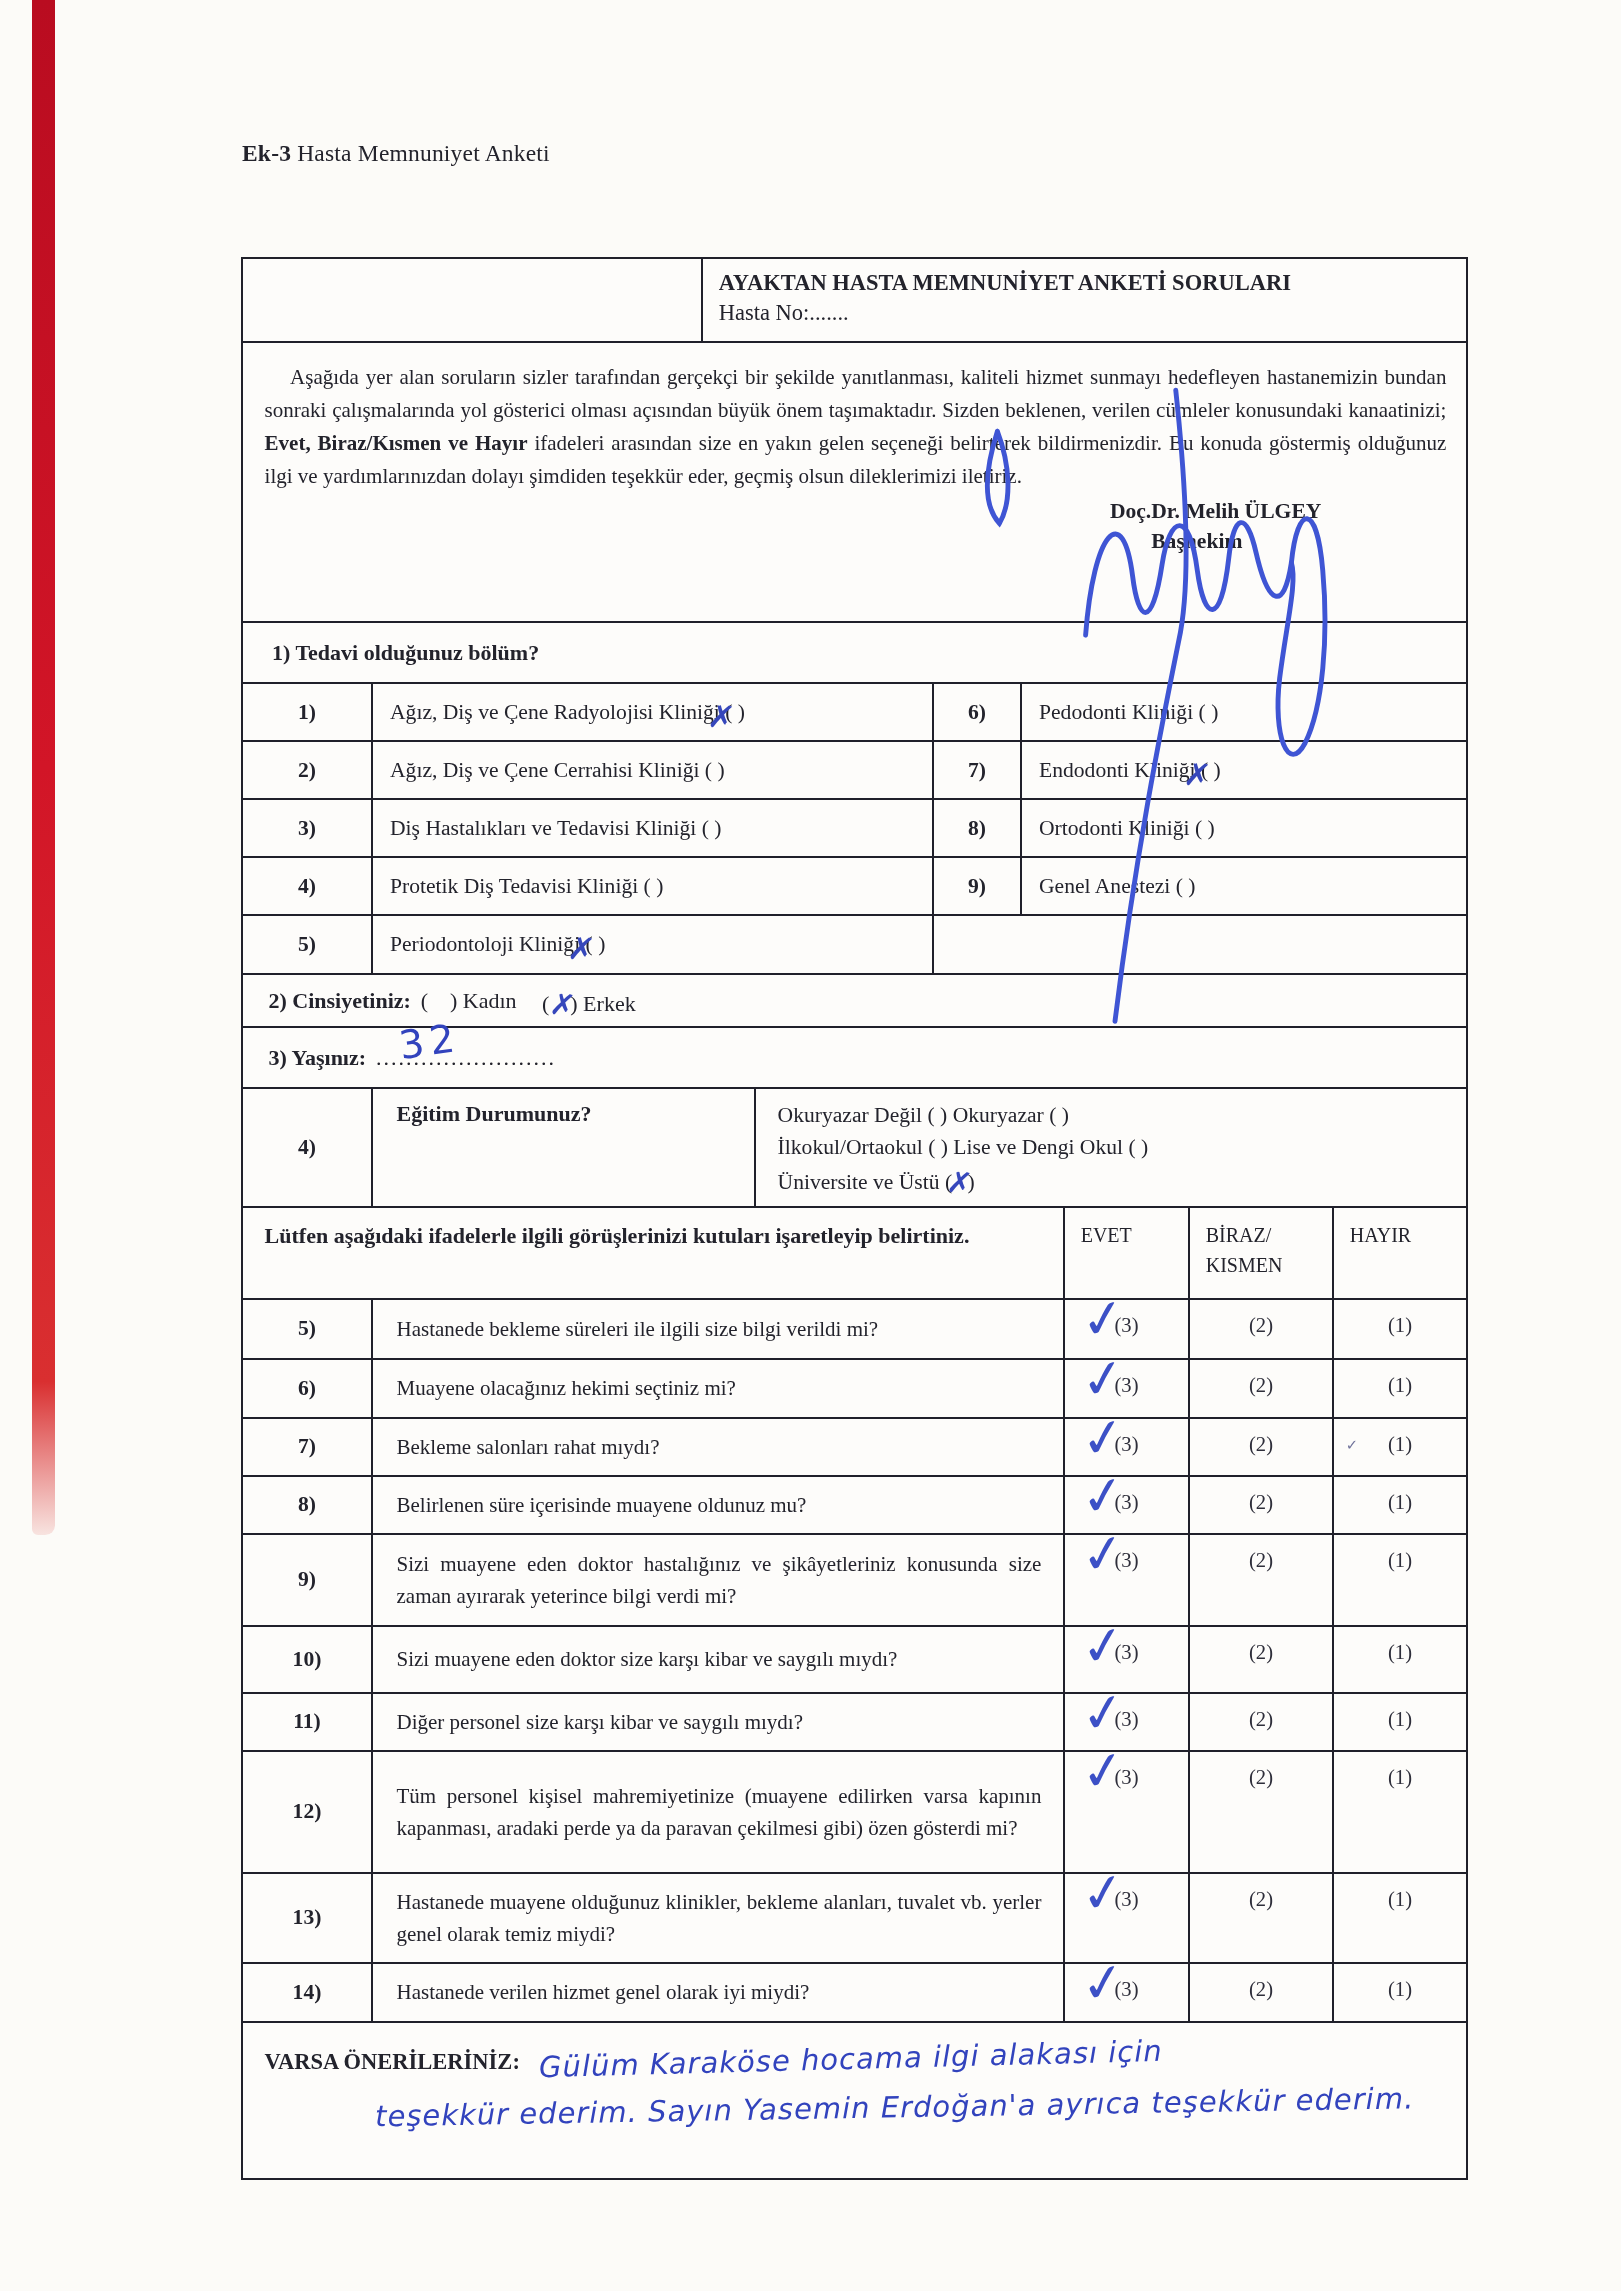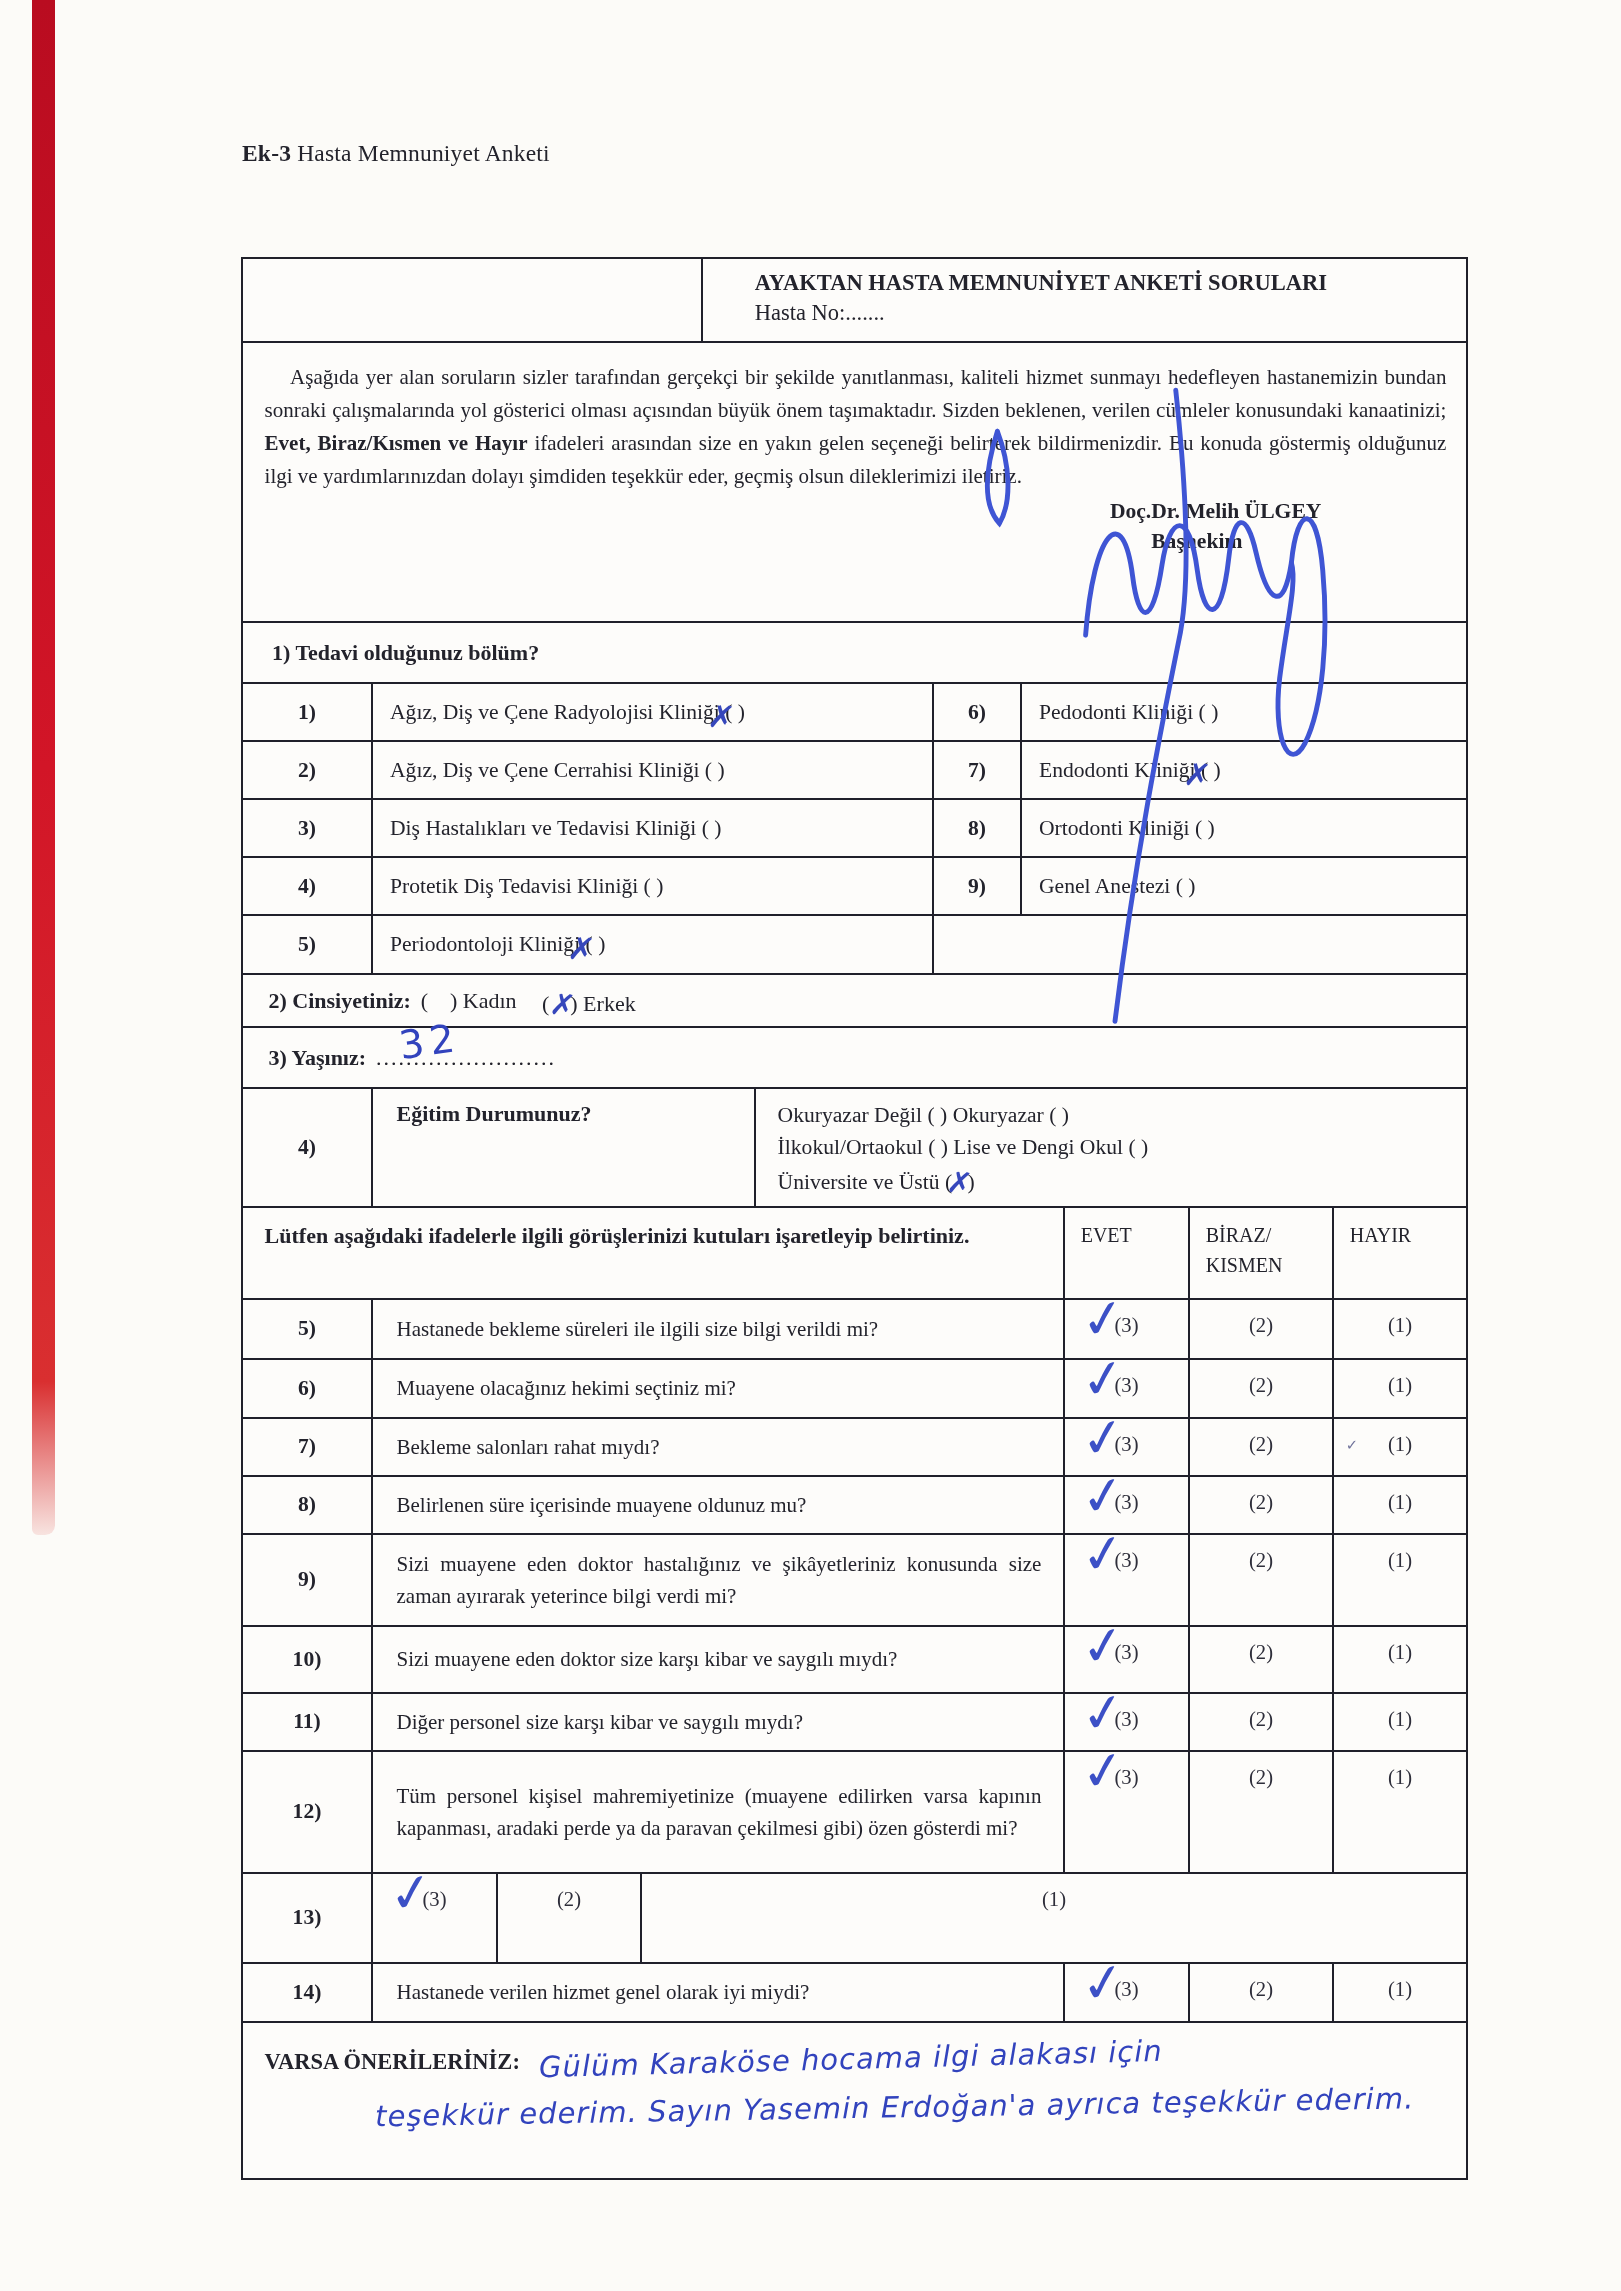--- a/index.html
+++ b/index.html
@@ -8,21 +8,21 @@
 
   .red-strip{position:absolute;left:32px;top:0;width:22.5px;height:1535px;
     background:linear-gradient(180deg,#b90c20 0%,#d21527 50%,#d92f30 90%,rgba(217,58,51,0.12) 100%);
     border-radius:0 0 9.8px 5.9px;}
 
   .doc-header{position:absolute;left:242px;top:140px;font-size:23.5px;letter-spacing:0.2px;}
   .b{font-weight:bold;}
 
   .main-table{position:absolute;left:241px;top:257px;width:1223px;border:2.9px solid #20202a;background:#fdfcfa;}
   .row{display:flex;border-top:2.9px solid #20202a;}
-  .row:first-child{border-top:none;gap:36px;}
+  .row:first-child{border-top:none;}
   .cell{box-sizing:border-box;}
   .br{border-right:2.9px solid #20202a;}
 
   .title-empty{flex:0 0 460px;}
   .title-cell{flex:1;padding:8.8px 13.7px 5.9px 15.7px;font-size:22.5px;line-height:30px;}
 
   .intro-row{display:block;box-sizing:border-box;min-height:280px;padding:17.6px 19.6px 3.9px 21.6px;}
   .intro-text{font-size:21px;line-height:33px;text-align:justify;text-indent:25.5px;}
   .signatory{margin-top:3.9px;text-align:right;font-size:21.6px;line-height:30px;}
   .signatory .name{padding-right:125px;}
@@ -335,20 +335,23 @@
       <div class="cell ans-cell col-kismen br">
           <span>(2)</span>
         </div>
       <div class="cell ans-cell col-hayir">
           <span>(1)</span>
           <span class="stray"></span>
         </div>
     </div>
     <div class="row" style="min-height:88px">
       <div class="cell num br">13)</div>
+      <div class="cell q-text just br">
+          <span>Hastanede muayene olduğunuz klinikler, bekleme alanları, tuvalet vb. yerler genel olarak temiz miydi?</span>
+        </div>
       <div class="cell ans-cell col-evet br">
           <span>(3)</span>
           <span class="check">✓</span>
         </div>
       <div class="cell ans-cell col-kismen br">
           <span>(2)</span>
         </div>
       <div class="cell ans-cell col-hayir">
           <span>(1)</span>
           <span class="stray"></span>

